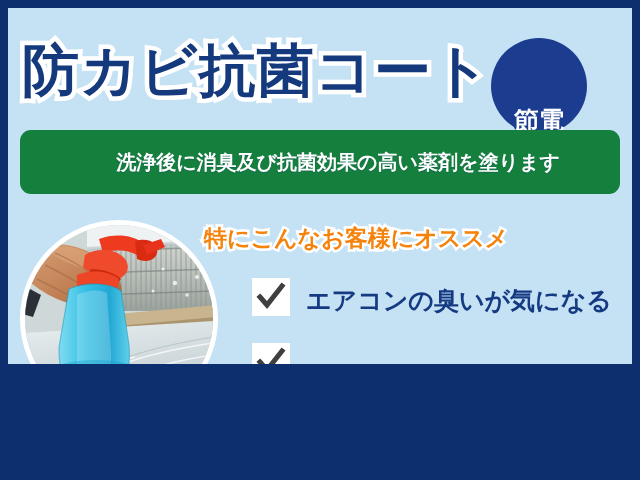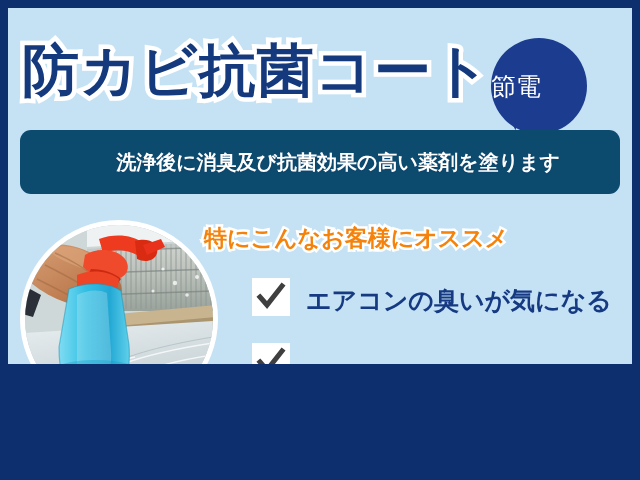--- a/index.html
+++ b/index.html
@@ -87,38 +87,38 @@
     border-color: transparent #1b3c8f transparent transparent;
     transform: rotate(14deg);
   }
   .badge-text {
     position: absolute;
     left: 0;
     top: 0;
     width: 96px;
     height: 96px;
     display: flex;
-    flex-direction: row;
+    flex-direction: column;
     align-items: center;
-    justify-content: flex-start;
+    justify-content: flex-end;
     color: #ffffff;
-    font-weight: normal;
+    font-weight: bold;
     font-size: 25px;
     line-height: 27px;
     letter-spacing: 0px;
   }
 
   
   .subbanner {
     position: absolute;
     left: 12px;
     top: 122px;
     width: 600px;
     height: 64px;
-    background: #0c4a6e;
+    background: #15803d;
     border-radius: 11px;
     display: flex;
     flex-direction: column;
     align-items: center;
     justify-content: center;
     box-sizing: border-box;
     padding-left: 36px;
   }
   .subbanner-line {
     color: #ffffff;

